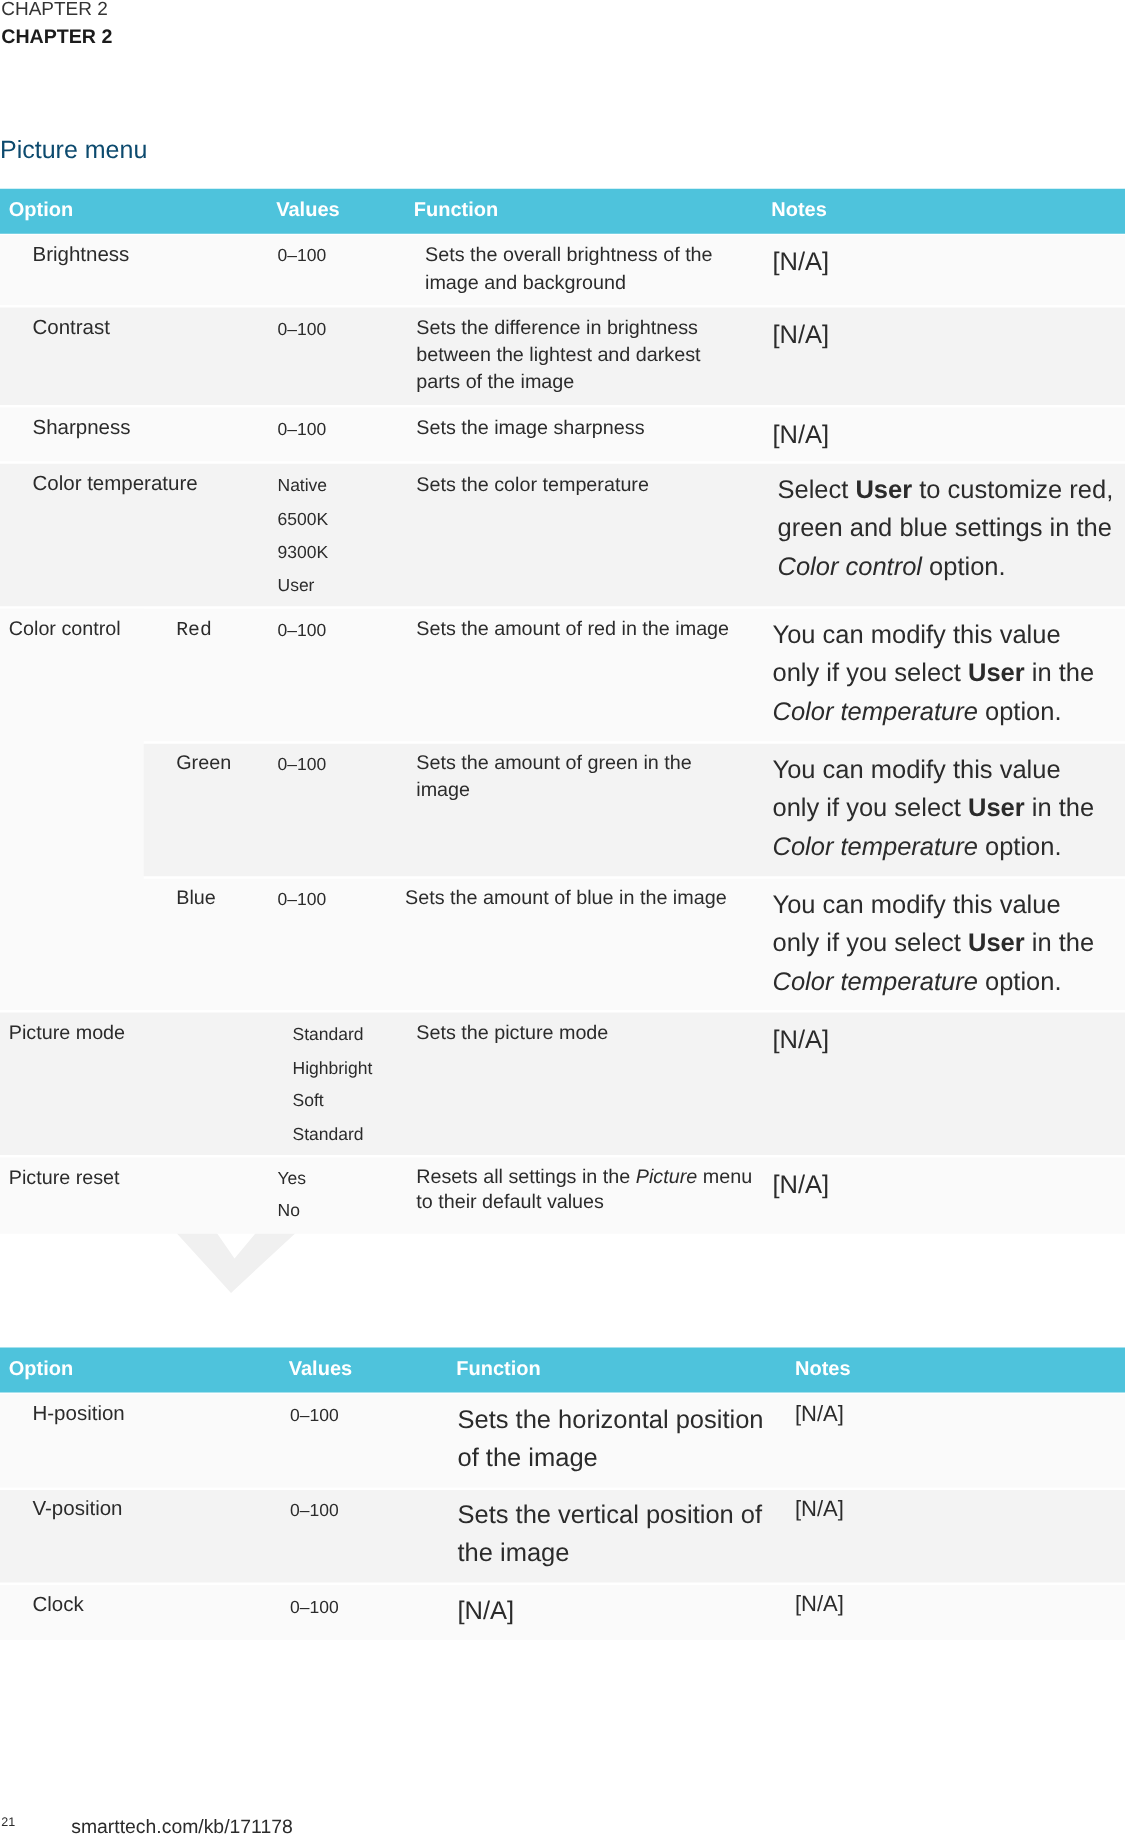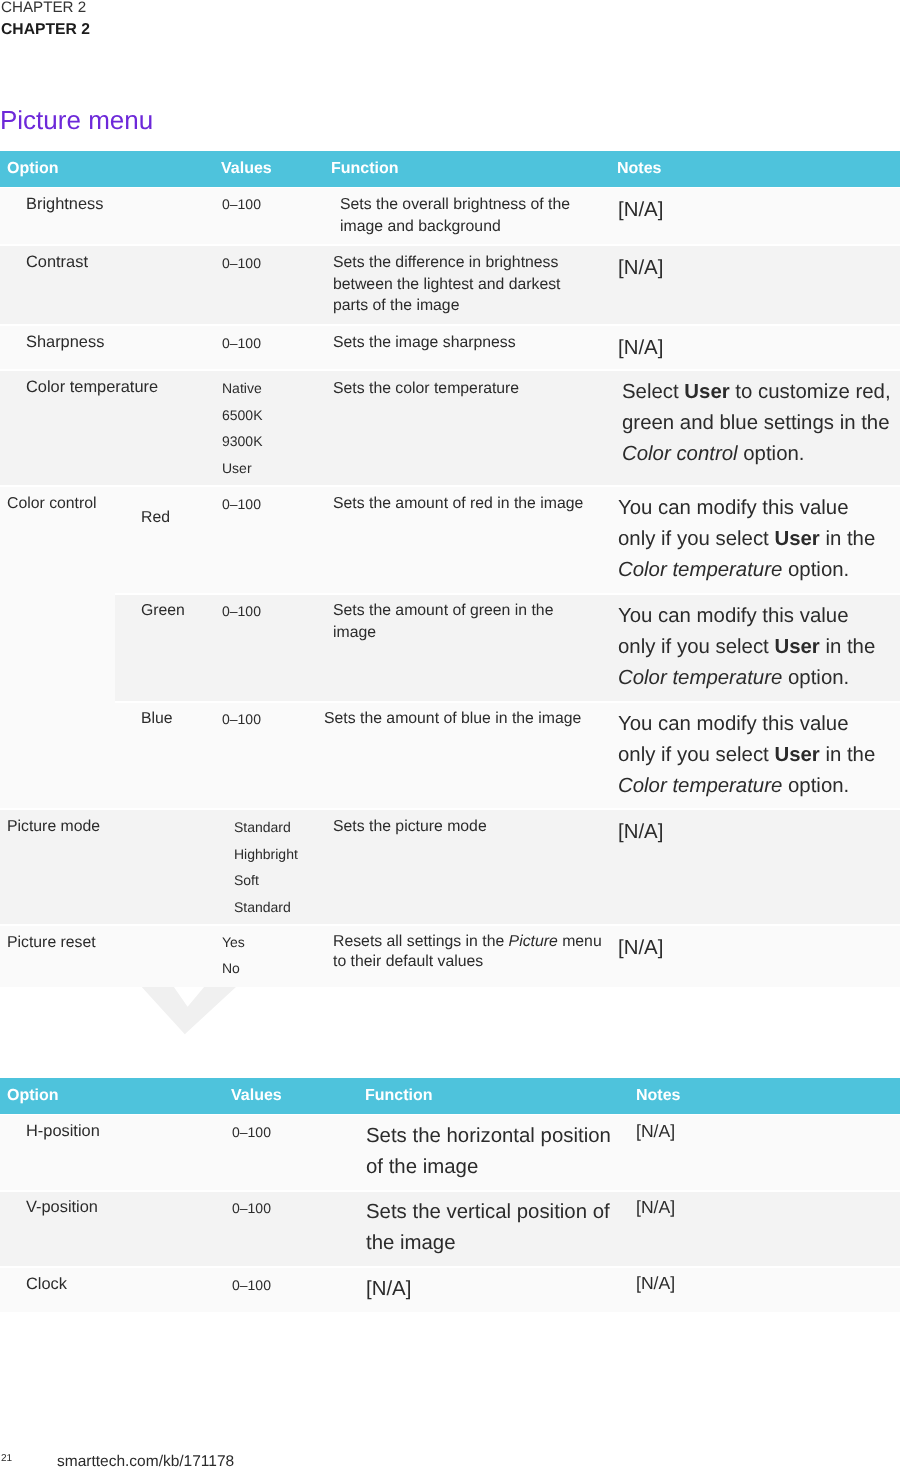--- a/index.html
+++ b/index.html
@@ -10,21 +10,21 @@
     color:#2b2b2b;
     position:relative;overflow:hidden;
     -webkit-font-smoothing:antialiased;
     text-rendering:geometricPrecision;
   }
   .page{position:relative;width:900px;height:1470px;overflow:hidden;}
 
   .runhead{position:absolute;left:1px;top:-2px;font-size:15.2px;line-height:20px;color:#333;}
   .runhead2{position:absolute;left:1px;top:20px;font-size:15.7px;line-height:20px;font-weight:bold;color:#1c1c1c;}
 
-  .sec{position:absolute;left:0px;font-size:26px;font-weight:400;line-height:28px;color:#6d28d9;white-space:nowrap;}
+  .sec{position:absolute;left:0px;font-size:20px;font-weight:400;line-height:28px;color:#0c4a6e;white-space:nowrap;}
 
   .chev{position:absolute;overflow:visible;}
 
   .band{position:absolute;left:0;width:900px;}
   .band.light{background:#fafafa;}
   .band.dark{background:#f3f3f3;}
   .hdr{position:absolute;left:0;width:900px;height:36px;background:#4ec3dc;}
   .hdr span{position:absolute;top:9px;color:#fff;font-size:16px;font-weight:bold;line-height:18px;}
 
   .cell{position:absolute;}
@@ -82,21 +82,21 @@
       <div class="cell note" style="left: 618px; top: 253px; width: 271px;">[N/A]</div>
       <div class="cell opt" style="left: 26px; top: 331px;">Sharpness</div>
       <div class="cell val" style="left: 222px; top: 330px;">0–100</div>
       <div class="cell fn" style="left: 333px; top: 332px; width: 258px;">Sets the image sharpness</div>
       <div class="cell note" style="left: 618px; top: 333px; width: 271px;">[N/A]</div>
       <div class="cell opt" style="left: 26px; top: 376px;">Color temperature</div>
       <div class="cell val" style="left: 222px; top: 375px;">Native<br>6500K<br>9300K<br>User</div>
       <div class="cell fn" style="left: 333px; top: 378px; width: 258px;">Sets the color temperature</div>
       <div class="cell note" style="left: 622px; top: 377px; width: 271px;">Select <b>User</b> to customize red, green and blue settings in the <i>Color control</i> option.</div>
       <div class="cell optsm" style="left: 7px; top: 494px;">Color control</div>
-      <div class="cell optsm" style="left: 141px; top: 508px;">Red</div>
+      <div class="cell optsm" style="left: 141px; top: 494px; font-family: Liberation Mono, monospace;">Red</div>
       <div class="cell val" style="left: 222px; top: 491px;">0–100</div>
       <div class="cell fn" style="left: 333px; top: 493px; width: 258px;">Sets the amount of red in the image</div>
       <div class="cell note" style="left: 618px; top: 493px; width: 271px;">You can modify this value only if you select <b>User</b> in the <i>Color temperature</i> option.</div>
       <div class="cell optsm" style="left: 141px; top: 601px;">Green</div>
       <div class="cell val" style="left: 222px; top: 598px;">0–100</div>
       <div class="cell fn" style="left: 333px; top: 600px; width: 258px;">Sets the amount of green in the image</div>
       <div class="cell note" style="left: 618px; top: 601px; width: 271px;">You can modify this value only if you select <b>User</b> in the <i>Color temperature</i> option.</div>
       <div class="cell optsm" style="left: 141px; top: 709px;">Blue</div>
       <div class="cell val" style="left: 222px; top: 706px;">0–100</div>
       <div class="cell fn" style="left: 324px; top: 708px; width: 258px;">Sets the amount of blue in the image</div>

